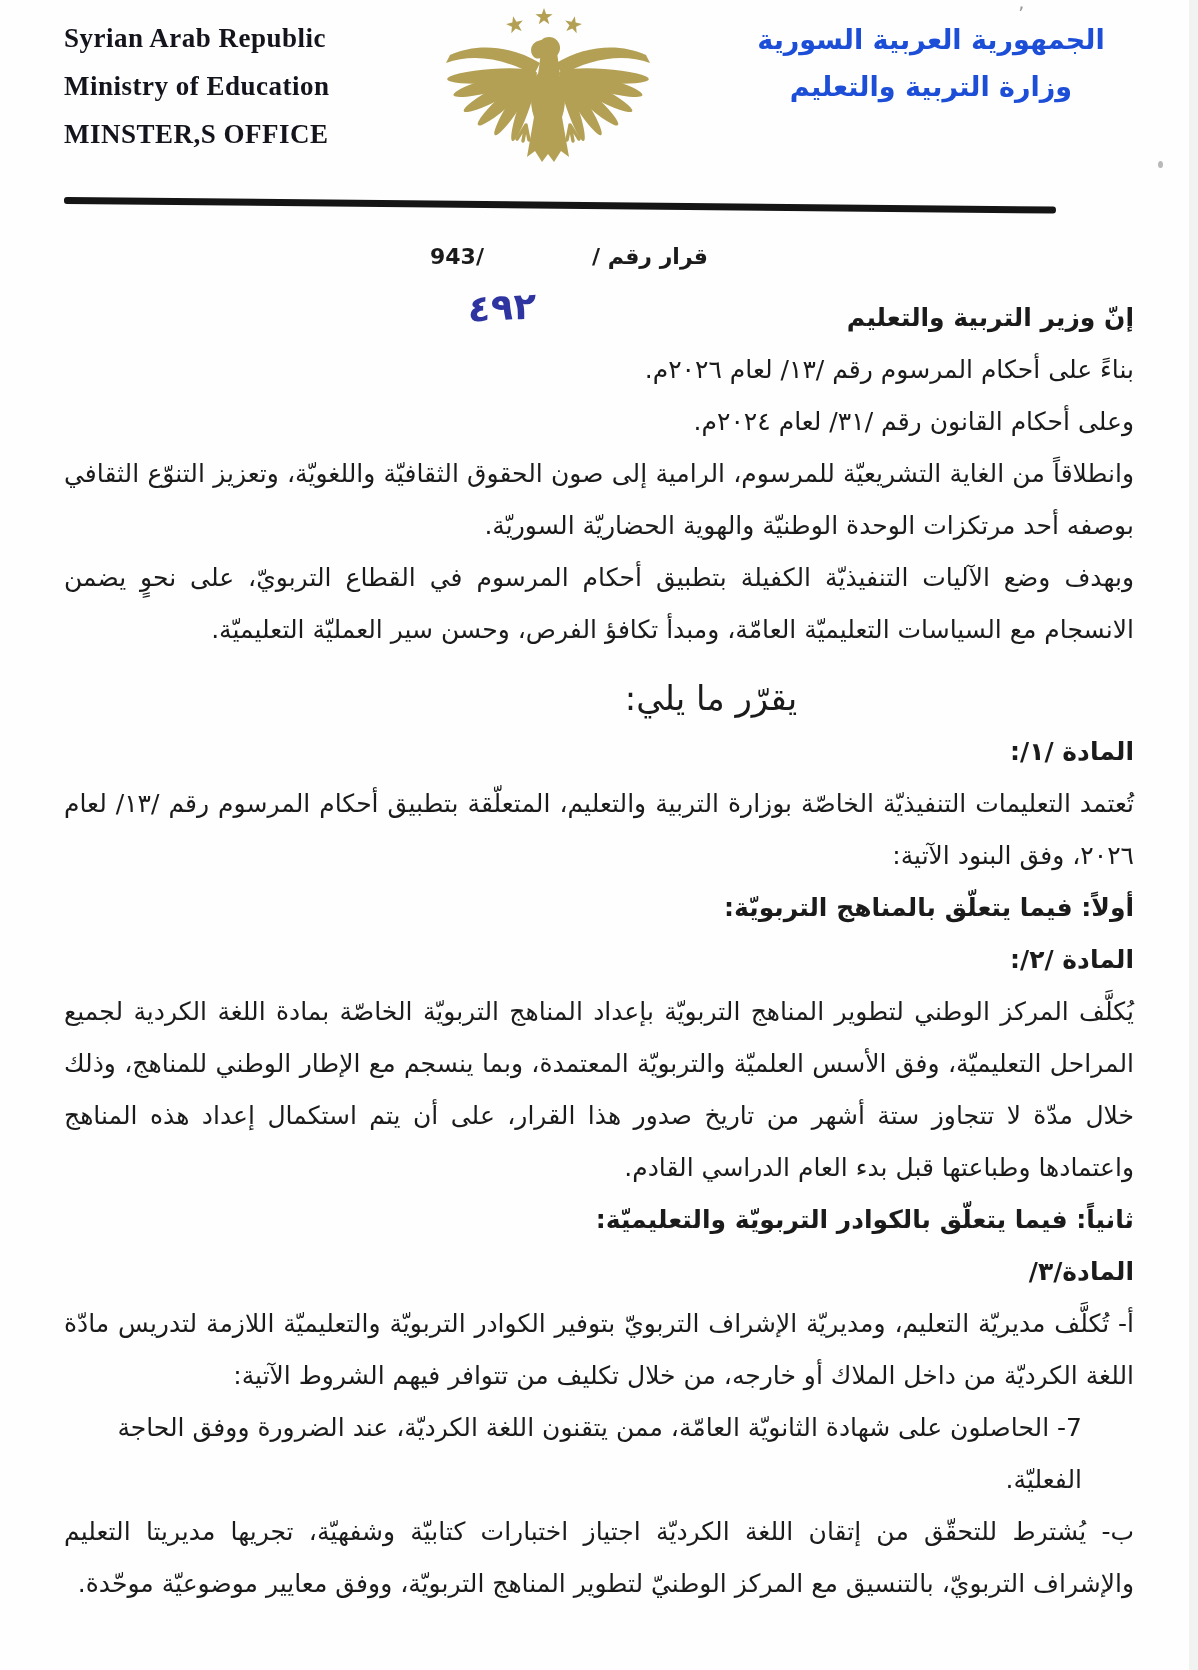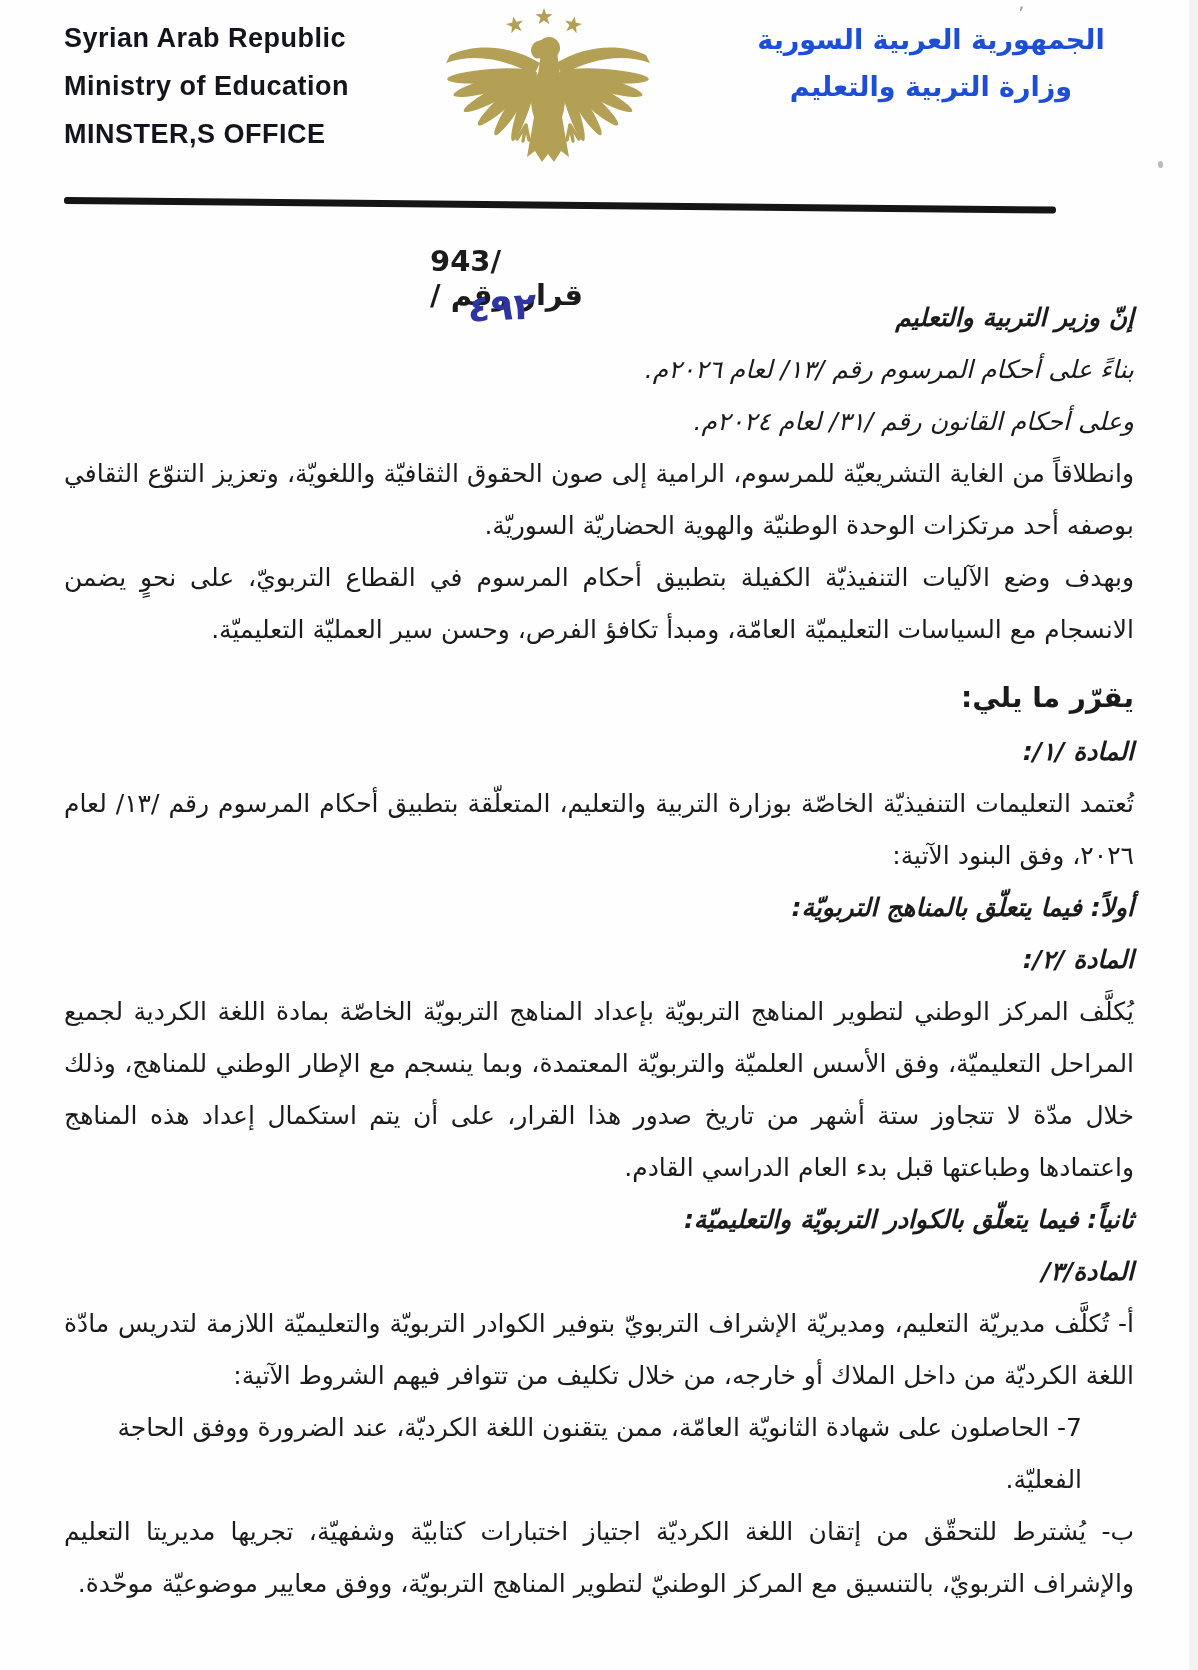--- a/index.html
+++ b/index.html
@@ -6,60 +6,60 @@
   .page{
     position:relative;width:1198px;height:1670px;margin:0 auto;
     background:#fefefe;overflow:hidden;
     font-family:"DejaVu Sans",sans-serif;color:#1b1b1b;
   }
   .scan-edge{position:absolute;right:0;top:0;width:9px;height:100%;
     background:rgba(205,214,200,0.28);}
   
   .hdr-en{
     position:absolute;left:64px;top:14px;width:340px;
-    font-family:Liberation Sans, sans-serif;font-weight:bold;
+    font-family:Liberation Serif, serif;font-weight:bold;
     font-size:27px;line-height:48px;color:#14141c;letter-spacing:.5px;
   }
   .hdr-ar{
     position:absolute;left:730px;top:16px;width:402px;
     direction:rtl;text-align:center;font-weight:bold;
     font-size:27px;line-height:47px;color:#1d4ed8;
   }
   .emblem{position:absolute;left:440px;top:6px;width:215px;height:162px;}
   .corner-mark{position:absolute;left:1018px;top:2px;font-size:20px;color:#9a9a9a;}
   .speck{position:absolute;left:1158px;top:161px;width:5px;height:7px;
     background:#b9b9b9;border-radius:50%;}
   .divider{
     position:absolute;left:64px;top:197px;width:992px;height:7px;
     background:#151515;border-radius:3px;
     transform:rotate(0.55deg);transform-origin:left center;
   }
   
   .decision-line{
     position:absolute;left:430px;top:244px;width:278px;
-    display:flex;flex-direction:column;justify-content:space-between;align-items:baseline;
-    font-size:29px;font-weight:bold;direction:ltr;
+    display:flex;flex-direction:row;justify-content:space-between;align-items:baseline;
+    font-size:22px;font-weight:bold;direction:ltr;gap:24px;
   }
   .decision-label{direction:rtl;}
   .handwritten{
     position:absolute;left:468px;top:286px;
     font-size:37px;font-weight:bold;letter-spacing:15px;
     transform:rotate(-3deg) skewX(-4deg);direction:rtl;
   }
   
   .doc-body{
     position:absolute;top:292px;right:64px;left:64px;
     direction:rtl;font-size:25px;line-height:52px;
     text-align:justify;color:#1b1b1b;
   }
-  .doc-body .line{text-align:right;font-style:italic;}
+  .doc-body .line{text-align:right;}
   .b{font-weight:bold;}
   .center-heading{
-    font-weight:bold;text-align:right;padding-left:224px;
-    margin-top:16px;margin-bottom:2px;font-size:28px;
+    font-weight:normal;text-align:center;padding-left:224px;
+    margin-top:16px;margin-bottom:2px;font-size:34px;
   }
   .indent-item{text-align:right;margin-right:52px;}
 </style>
 </head>
 <body>
 
 <div class="page">
 
   <div class="hdr-en">
     <div>Syrian Arab Republic</div>

